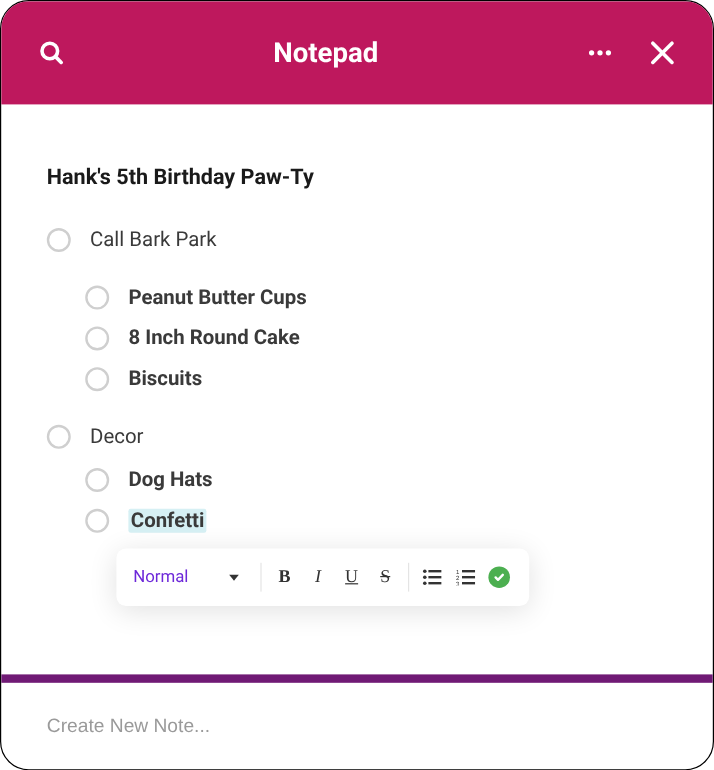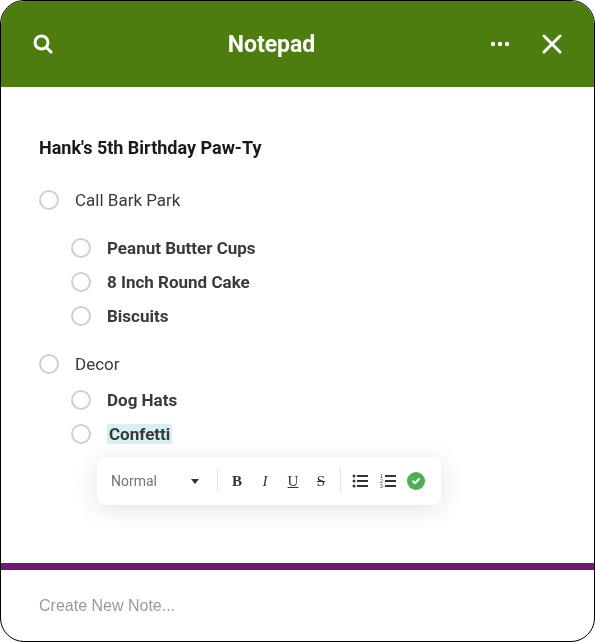--- a/index.html
+++ b/index.html
@@ -16,21 +16,21 @@
   width: 595px;
   height: 642px;
   border-radius: 24px;
   overflow: hidden;
   border: 1px solid #000;
   display: flex;
   flex-direction: column;
   background: #fff;
 }
 .header {
-  background: #4d7c0f;
+  background: #be185d;
   height: 86px;
   display: flex;
   align-items: center;
   justify-content: space-between;
   padding: 0 28px;
   color: #fff;
 }
 .header-left, .header-right {
   display: flex;
   align-items: center;
@@ -109,21 +109,21 @@
   display: flex;
   align-items: center;
   padding: 0 14px;
   gap: 6px;
 }
 .style-dropdown {
   display: flex;
   align-items: center;
   gap: 34px;
   font-size: 14px;
-  color: #737373;
+  color: #6d28d9;
   cursor: pointer;
   padding-right: 10px;
 }
 .dropdown-caret {
   width: 0;
   height: 0;
   border-left: 4px solid transparent;
   border-right: 4px solid transparent;
   border-top: 5px solid #333;
 }

